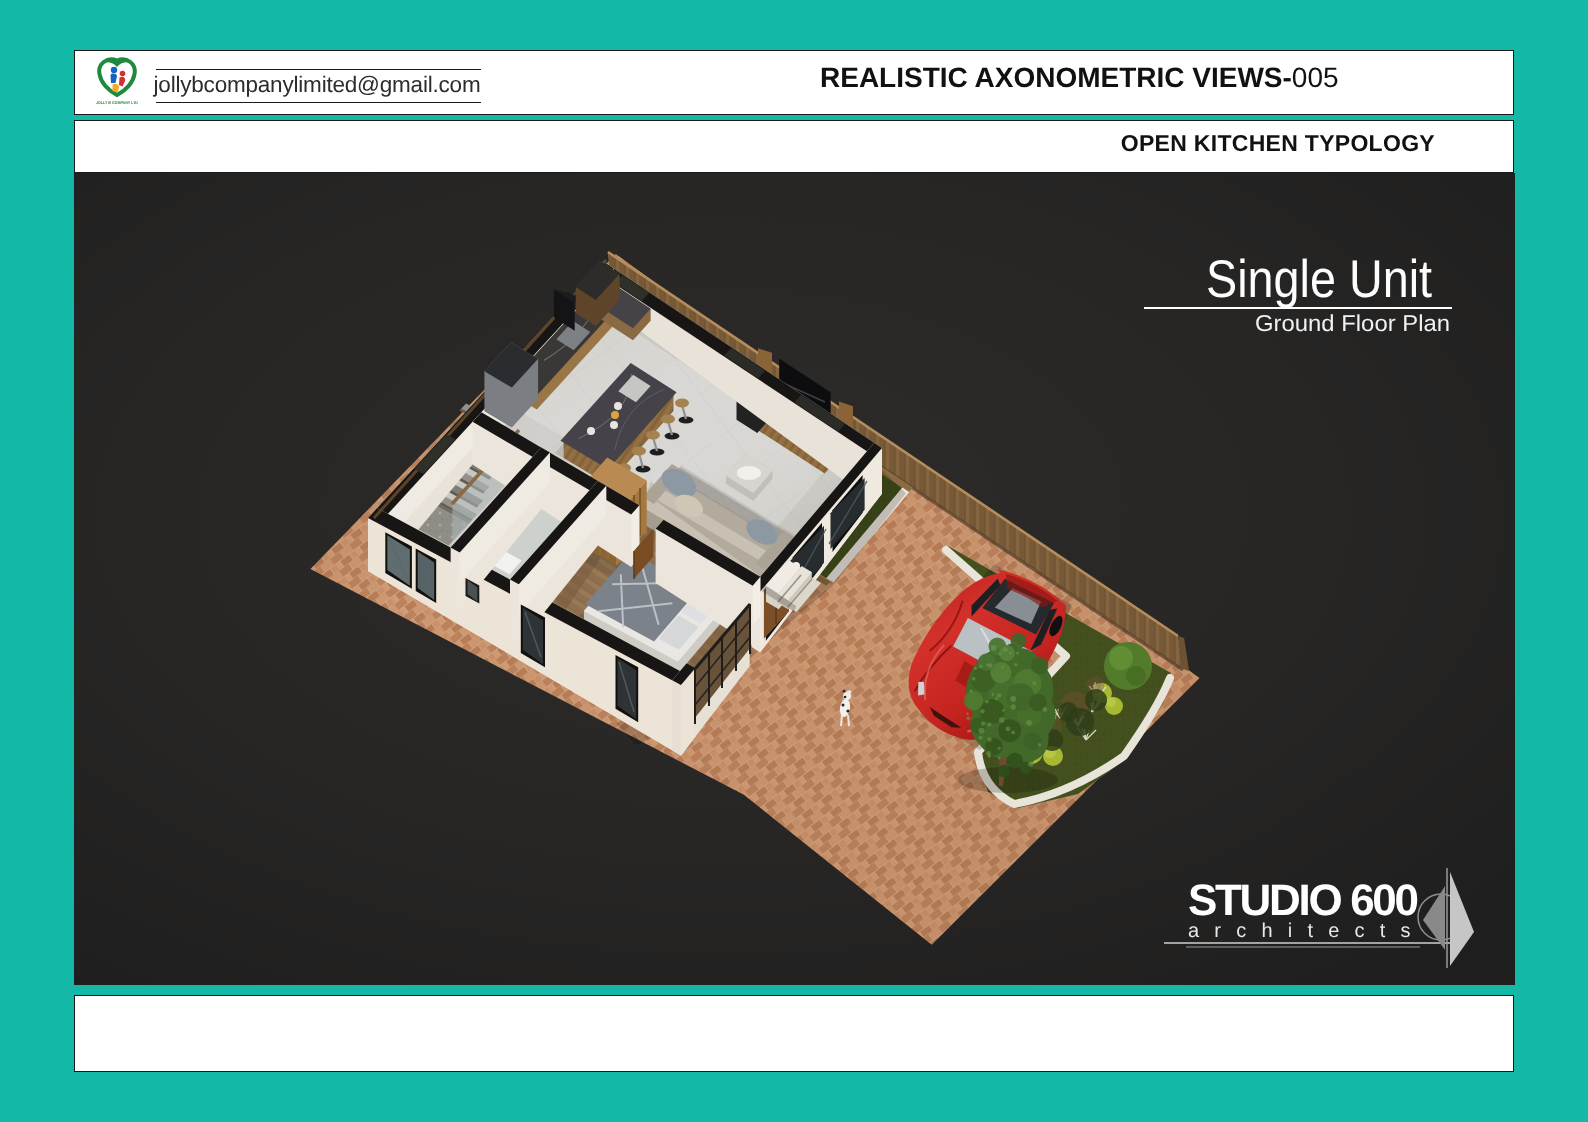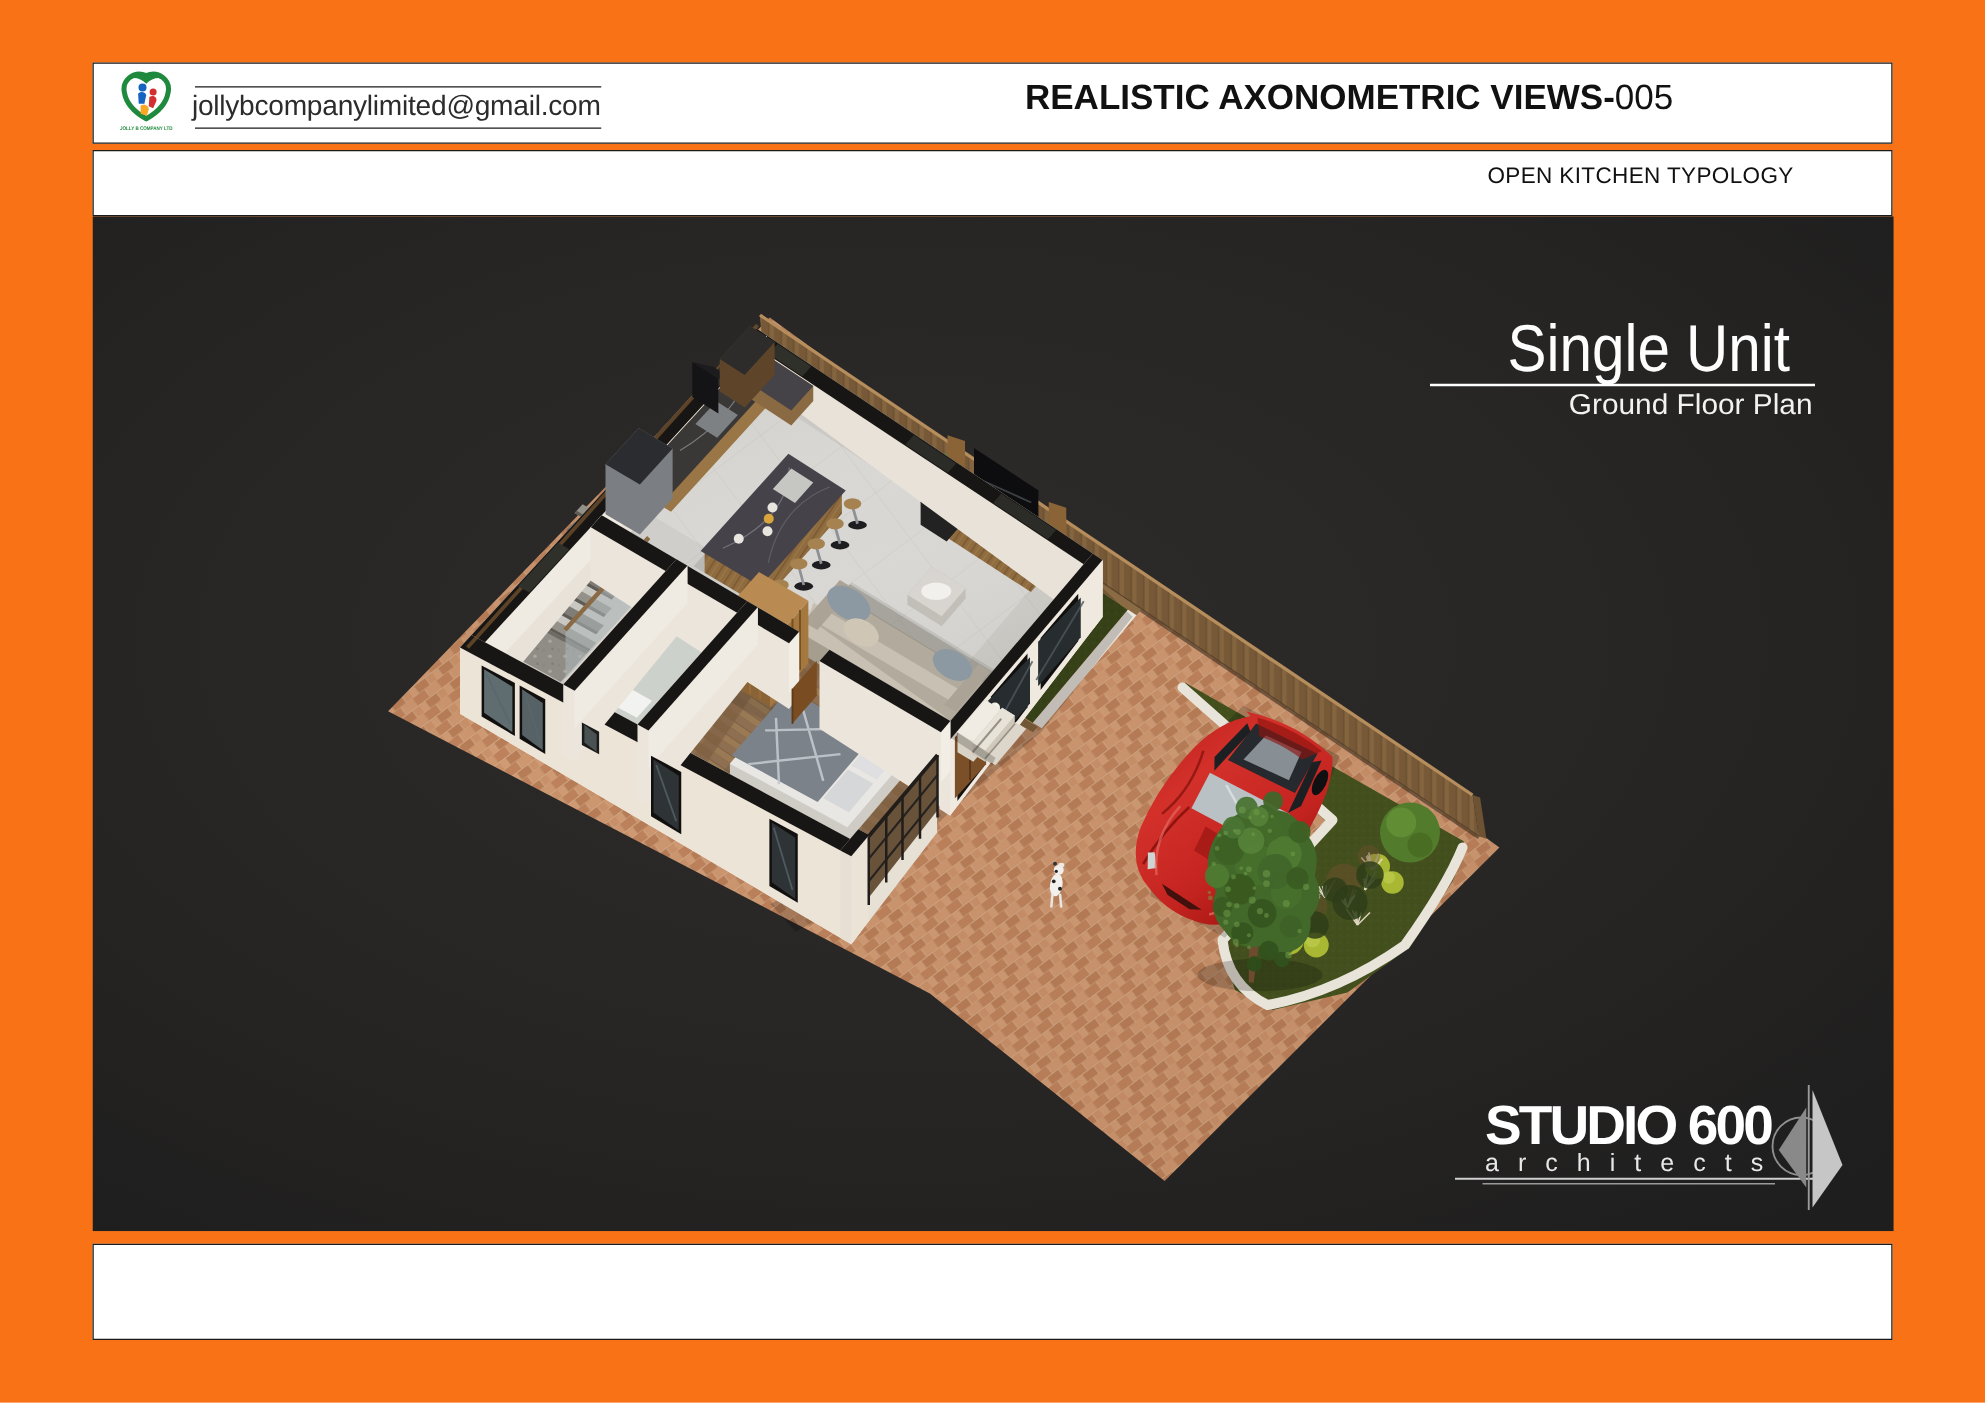--- a/index.html
+++ b/index.html
@@ -1,19 +1,19 @@
 <!DOCTYPE html>
 <html><head><meta charset="utf-8">
 <style>
 html,body{margin:0;padding:0;background:#ffffff;width:1588px;height:1122px;font-family:"Liberation Sans",sans-serif;-webkit-font-smoothing:antialiased;}
 *{-webkit-font-smoothing:antialiased;text-rendering:geometricPrecision;}
 .abs{position:absolute;}
 </style></head>
 <body>
-<div class="abs" style="left:0;top:0;width:1588px;height:1122px;background:#f97316;">
+<div class="abs" style="left:0;top:0;width:1588px;height:1122px;background:#14b8a6;">
 
 <div class="abs" style="left:74px;top:50px;width:1440px;height:65px;border:1.6px solid #1a1a1a;background:#fff;box-sizing:border-box;"></div>
 
 <svg class="abs" style="left:94px;top:56px;" width="46" height="52" viewBox="0 0 46 52">
 <circle cx="23" cy="21" r="18.5" fill="#fff"></circle>
 <path d="M23 4.5 C13 0.5 3.5 8 5.5 18 C7 27 14 34 23 39 C32 34 39 27 40.5 18 C42.5 8 33 0.5 23 4.5 Z" fill="none" stroke="#1f8a3e" stroke-width="4"></path>
 <path d="M23 5 C19 2 12 2.5 9 7 C13.5 5.5 19 6.5 23 11 C27 6.5 32.5 5.5 37 7 C34 2.5 27 2 23 5 Z" fill="#1f8a3e"></path>
 <circle cx="20" cy="14" r="3.2" fill="#1565c0"></circle>
 <path d="M16.5 19 C18 17 22 17 23 20 L21.5 27 L17 27 Z" fill="#1565c0"></path>
 <circle cx="28.5" cy="17.5" r="2.8" fill="#d32f2f"></circle>
@@ -22,21 +22,21 @@
 <text x="23" y="48" font-size="4.2" font-weight="bold" fill="#1f8a3e" text-anchor="middle" textLength="42" lengthAdjust="spacingAndGlyphs">JOLLY B COMPANY LTD</text>
 </svg>
 
 <div class="abs" style="left:156px;top:68.5px;width:325px;border-top:1.7px solid #1a1a1a;"></div>
 <div class="abs" style="left:152px;top:72px;width:330px;height:30px;font-size:22.5px;letter-spacing:-0.2px;color:#2c2c2c;text-align:center;white-space:nowrap;">jollybcompanylimited@gmail.com</div>
 <div class="abs" style="left:156px;top:102px;width:325px;border-top:1.7px solid #1a1a1a;"></div>
 
 <div class="abs" style="left:820px;top:62px;width:615px;height:40px;font-size:28px;font-weight:bold;color:#111;text-align:left;letter-spacing:0px;white-space:nowrap;">REALISTIC AXONOMETRIC VIEWS-<span style="font-weight:normal;">005</span></div>
 
 <div class="abs" style="left:74px;top:120px;width:1440px;height:53px;border:1.6px solid #1a1a1a;background:#fff;box-sizing:border-box;"></div>
-<div class="abs" style="left:900px;top:130px;width:535px;height:34px;font-size:18px;font-weight:normal;color:#111;text-align:right;letter-spacing:0.3px;">OPEN KITCHEN TYPOLOGY</div>
+<div class="abs" style="left:900px;top:130px;width:535px;height:34px;font-size:23px;font-weight:bold;color:#111;text-align:right;letter-spacing:0.3px;">OPEN KITCHEN TYPOLOGY</div>
 
 <svg class="abs" style="left:74px;top:173px;" width="1441" height="812" viewBox="74 173 1441 812">
 <defs>
 <radialGradient id="bgg" cx="45%" cy="42%" r="75%">
 <stop offset="0%" stop-color="#2e2c2a"></stop>
           <stop offset="55%" stop-color="#272625"></stop>
           <stop offset="100%" stop-color="#1f1e1e"></stop>
 </radialGradient>
 <pattern id="brick" width="24" height="15" patternUnits="userSpaceOnUse" patternTransform="rotate(-37)">
 <rect width="24" height="15" fill="#bc8965"></rect>

